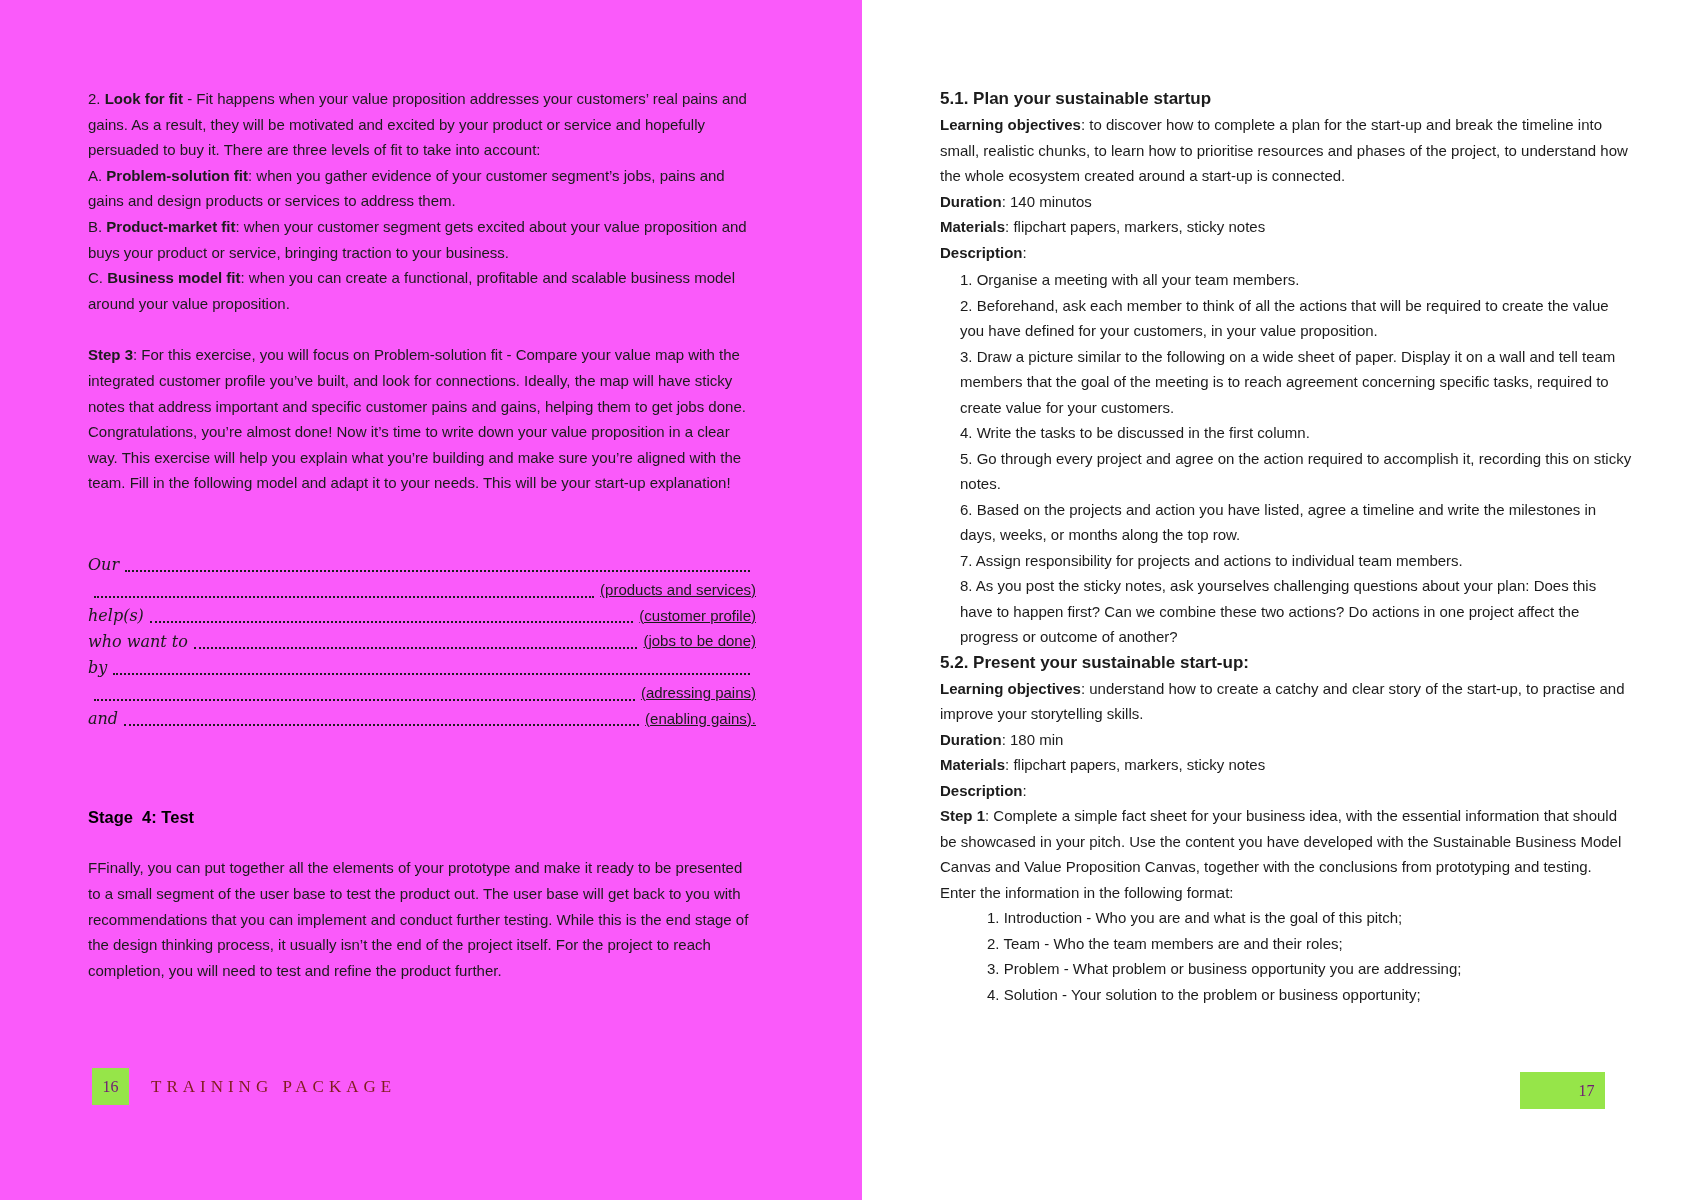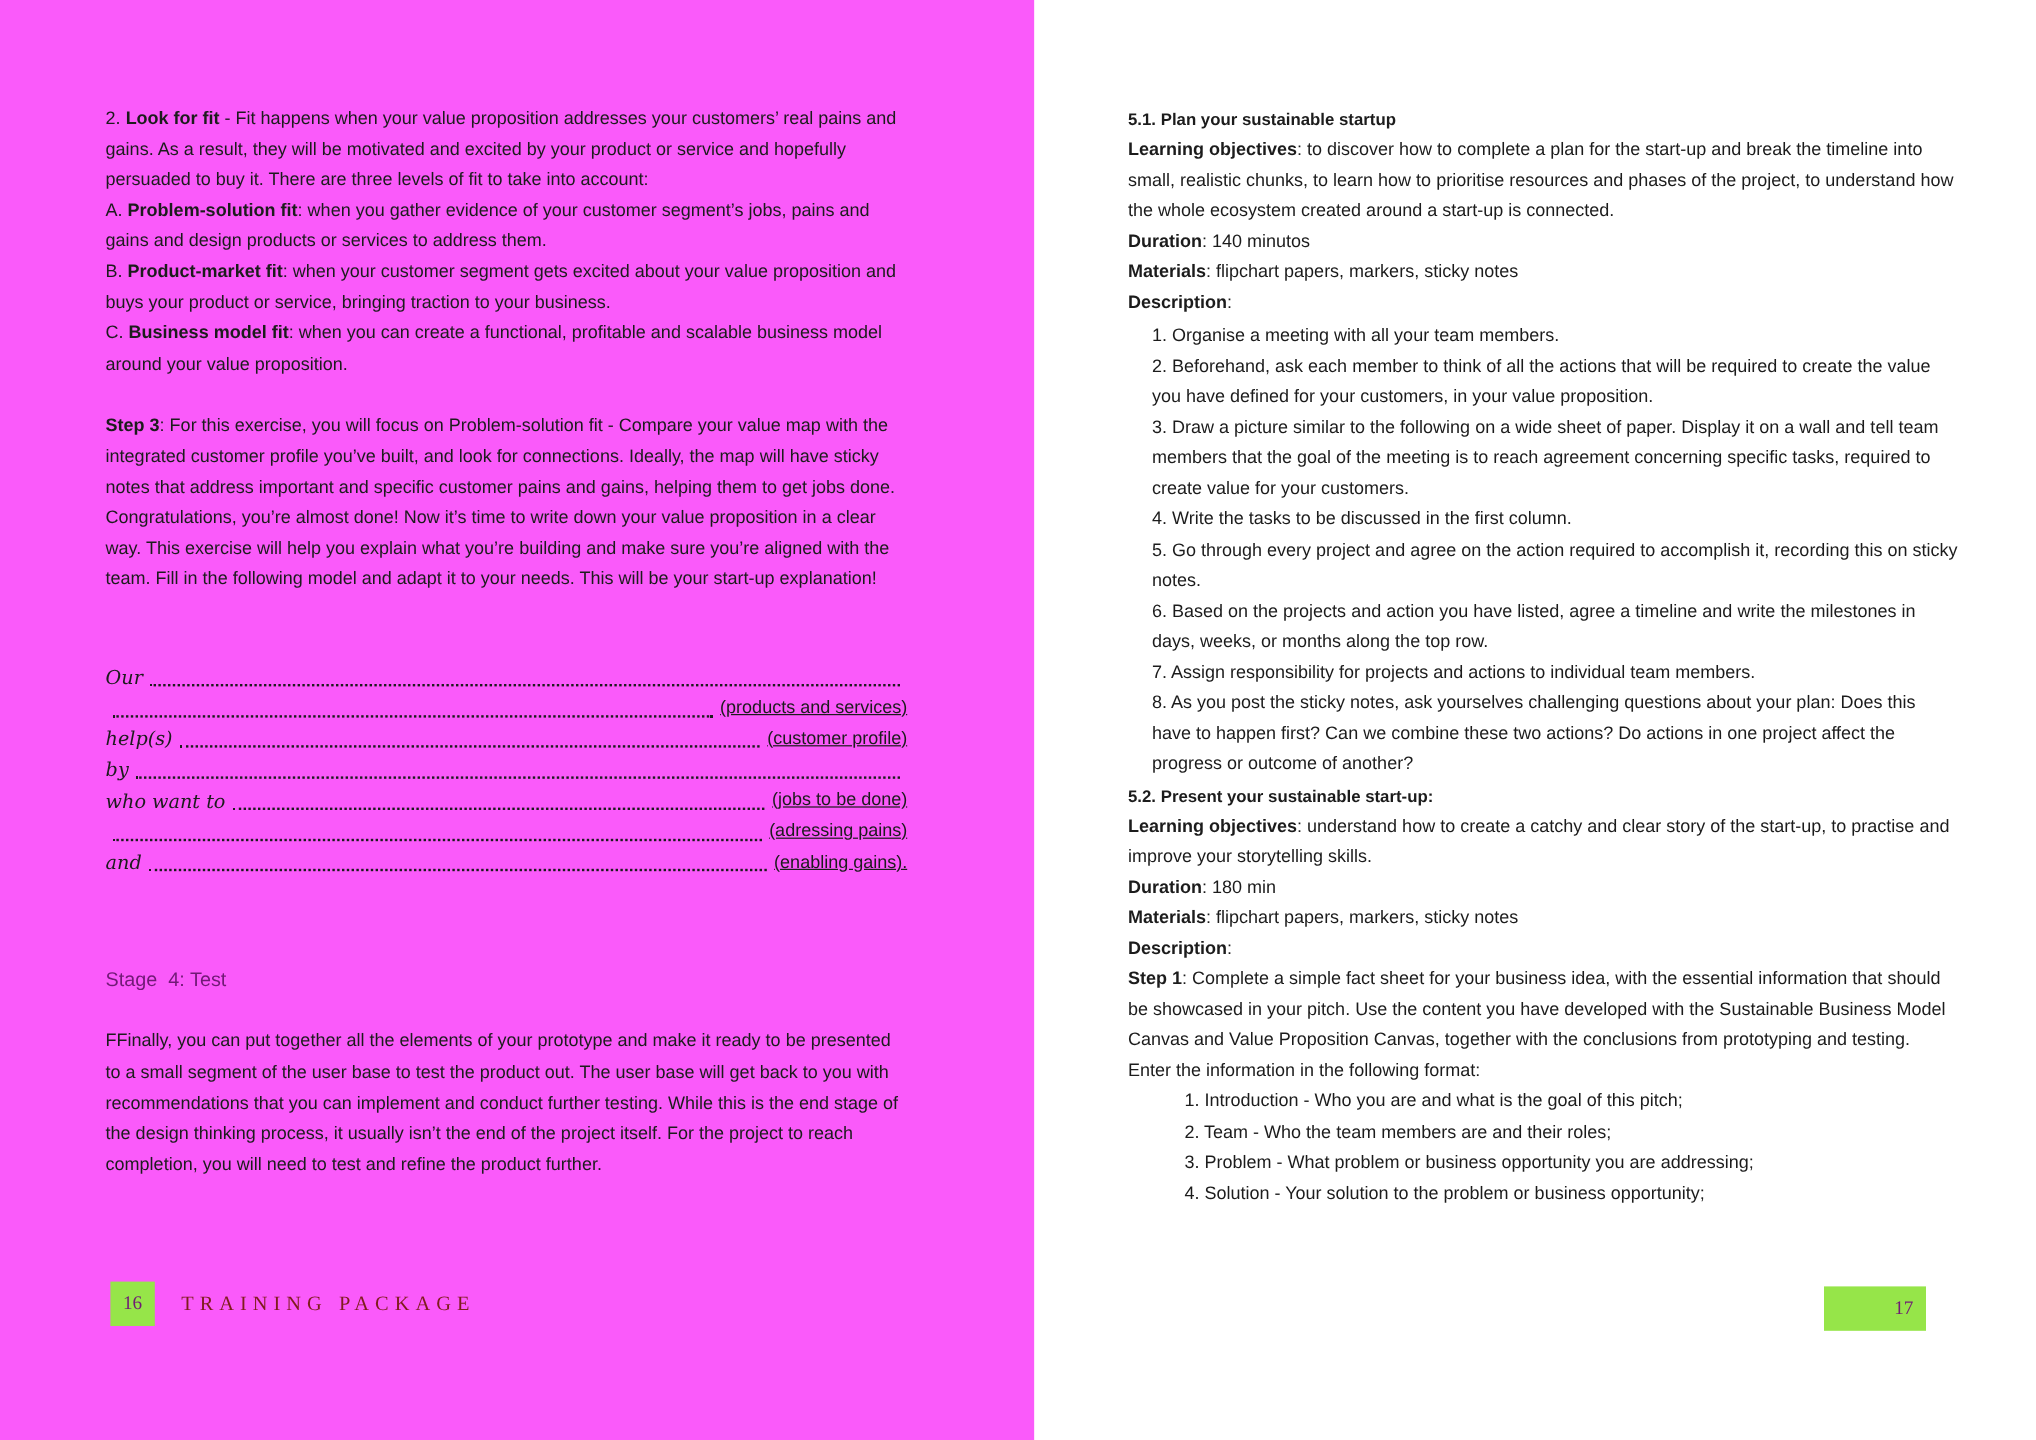--- a/index.html
+++ b/index.html
@@ -31,42 +31,42 @@
   .cursive {
     flex:0 0 auto;
     font-family:"DejaVu Serif", serif; font-style:italic;
     font-size:16px; line-height:20px; padding:0 6px 2px 0;
   }
   .leader { flex:1 1 auto; border-bottom:2px dotted #1c1c1c; margin-bottom:5px; }
   .mlabel { flex:0 0 auto; padding-left:6px; line-height:25.8px;text-decoration:underline; }
 
   .stage-heading {
     margin:73px 0 0 0;
-    color:#701a75; font-size:16.5px; font-weight:400;
+    color:#000000; font-size:16.5px; font-weight:700;
     line-height:26px; white-space:pre-wrap;
   }
   .test-para { margin-top:25px; }
 
   .footer-left {
     position:absolute; top:1068px; left:92px;
     display:flex; align-items:center;
   }
   .pagebox {
     width:37px; height:37px; background:#96e549;
     color:#701a75; font-family:"Liberation Serif", serif; font-size:16px;
     display:flex; align-items:center; justify-content:center;
   }
   .footer-label {
     margin-left:22px;
     font-family:"Liberation Serif", serif; font-size:17px;
     letter-spacing:5px; color:#7f1d1d;
   }
   .pagebox-right { position:absolute; top:1072px; right:92px;padding-left:48px; }
 
-  .doc-h2 { font-size:14px; font-weight:700; margin:0; line-height:26px; }
+  .doc-h2 { font-size:17px; font-weight:700; margin:0; line-height:26px; }
   .doc-h2-second { }
   .steps { margin-top:2px; padding-left:20px; }
   .format-list { padding-left:47px; }
 </style>
 </head>
 <body>
 
 <div class="spread">
 
   <section class="page page-left">
@@ -94,28 +94,28 @@
           <span class="cursive"></span>
           <span class="leader"></span>
           <span class="mlabel">(products and services)</span>
         </div>
         <div class="model-row">
           <span class="cursive">help(s)</span>
           <span class="leader"></span>
           <span class="mlabel">(customer profile)</span>
         </div>
         <div class="model-row">
+          <span class="cursive">who want to</span>
+          <span class="leader"></span>
+          <span class="mlabel">(jobs to be done)</span>
+        </div>
+        <div class="model-row">
           <span class="cursive">by</span>
           <span class="leader"></span>
           <span class="mlabel"></span>
-        </div>
-        <div class="model-row">
-          <span class="cursive">who want to</span>
-          <span class="leader"></span>
-          <span class="mlabel">(jobs to be done)</span>
         </div>
         <div class="model-row">
           <span class="cursive"></span>
           <span class="leader"></span>
           <span class="mlabel">(adressing pains)</span>
         </div>
         <div class="model-row">
           <span class="cursive">and</span>
           <span class="leader"></span>
           <span class="mlabel">(enabling gains).</span>

